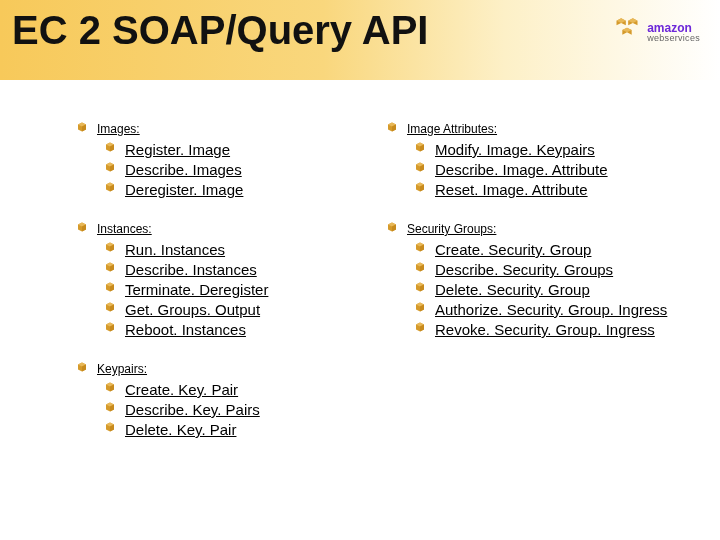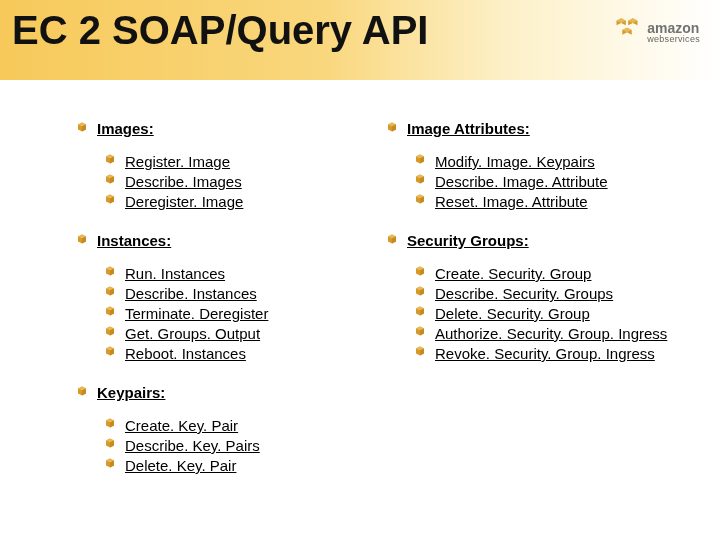--- a/index.html
+++ b/index.html
@@ -3,31 +3,31 @@
 <meta charset="utf-8">
 <style>
   html,body{margin:0;padding:0;width:720px;height:540px;font-family:Arial,Helvetica,sans-serif;background:#fff;overflow:hidden}
   .slide{position:relative;width:720px;height:540px}
   .header-band{position:absolute;left:0;top:0;width:720px;height:80px;
     background:linear-gradient(to right,#f7c95a 0%,#f9d77d 45%,#fdf0c7 70%,#ffffff 100%)}
   .title{position:absolute;left:12px;top:8px;font-size:40px;font-weight:700;color:#111;font-family:Arial,sans-serif;letter-spacing:0}
   .logo{position:absolute;right:20px;top:16px;display:flex;align-items:center;gap:6px}
   .logo-cube{color:#c98a1e;font-size:26px;line-height:1}
   .logo-text{display:flex;flex-direction:column;line-height:1}
-  .logo-text .l1{font-size:14px;font-weight:700;color:#737373}
+  .logo-text .l1{font-size:12px;font-weight:700;color:#6d28d9}
   .logo-text .l2{font-size:9px;color:#666;letter-spacing:0.3px}
   .content{position:absolute;top:120px;left:0;width:720px;display:flex}
   .col{display:flex;flex-direction:column;gap:20px}
   .col.left{margin-left:75px;width:280px}
   .col.right{margin-left:30px;width:300px}
   .cat{}
   .cat-row{display:flex;align-items:flex-start;gap:8px}
   .bullet{width:14px;flex:0 0 14px;text-align:center;color:#d59a2b;font-size:12px;line-height:18px}
-  .cat-title{font-size:15px;font-weight:700;color:#000;text-decoration:underline;line-height:18px}
-  .items{margin-top:14px}
+  .cat-title{font-size:12px;font-weight:400;color:#000;text-decoration:underline;line-height:18px}
+  .items{margin-top:2px}
   .item-row{display:flex;align-items:flex-start;gap:8px;margin-left:28px}
   .item-text{font-size:15px;color:#000;text-decoration:underline;line-height:20px}
 </style>
 </head>
 <body>
 <div class="slide">
 
 <div class="header-band"></div>
 <div class="title">EC 2 SOAP/Query API</div>
 <div class="logo">

